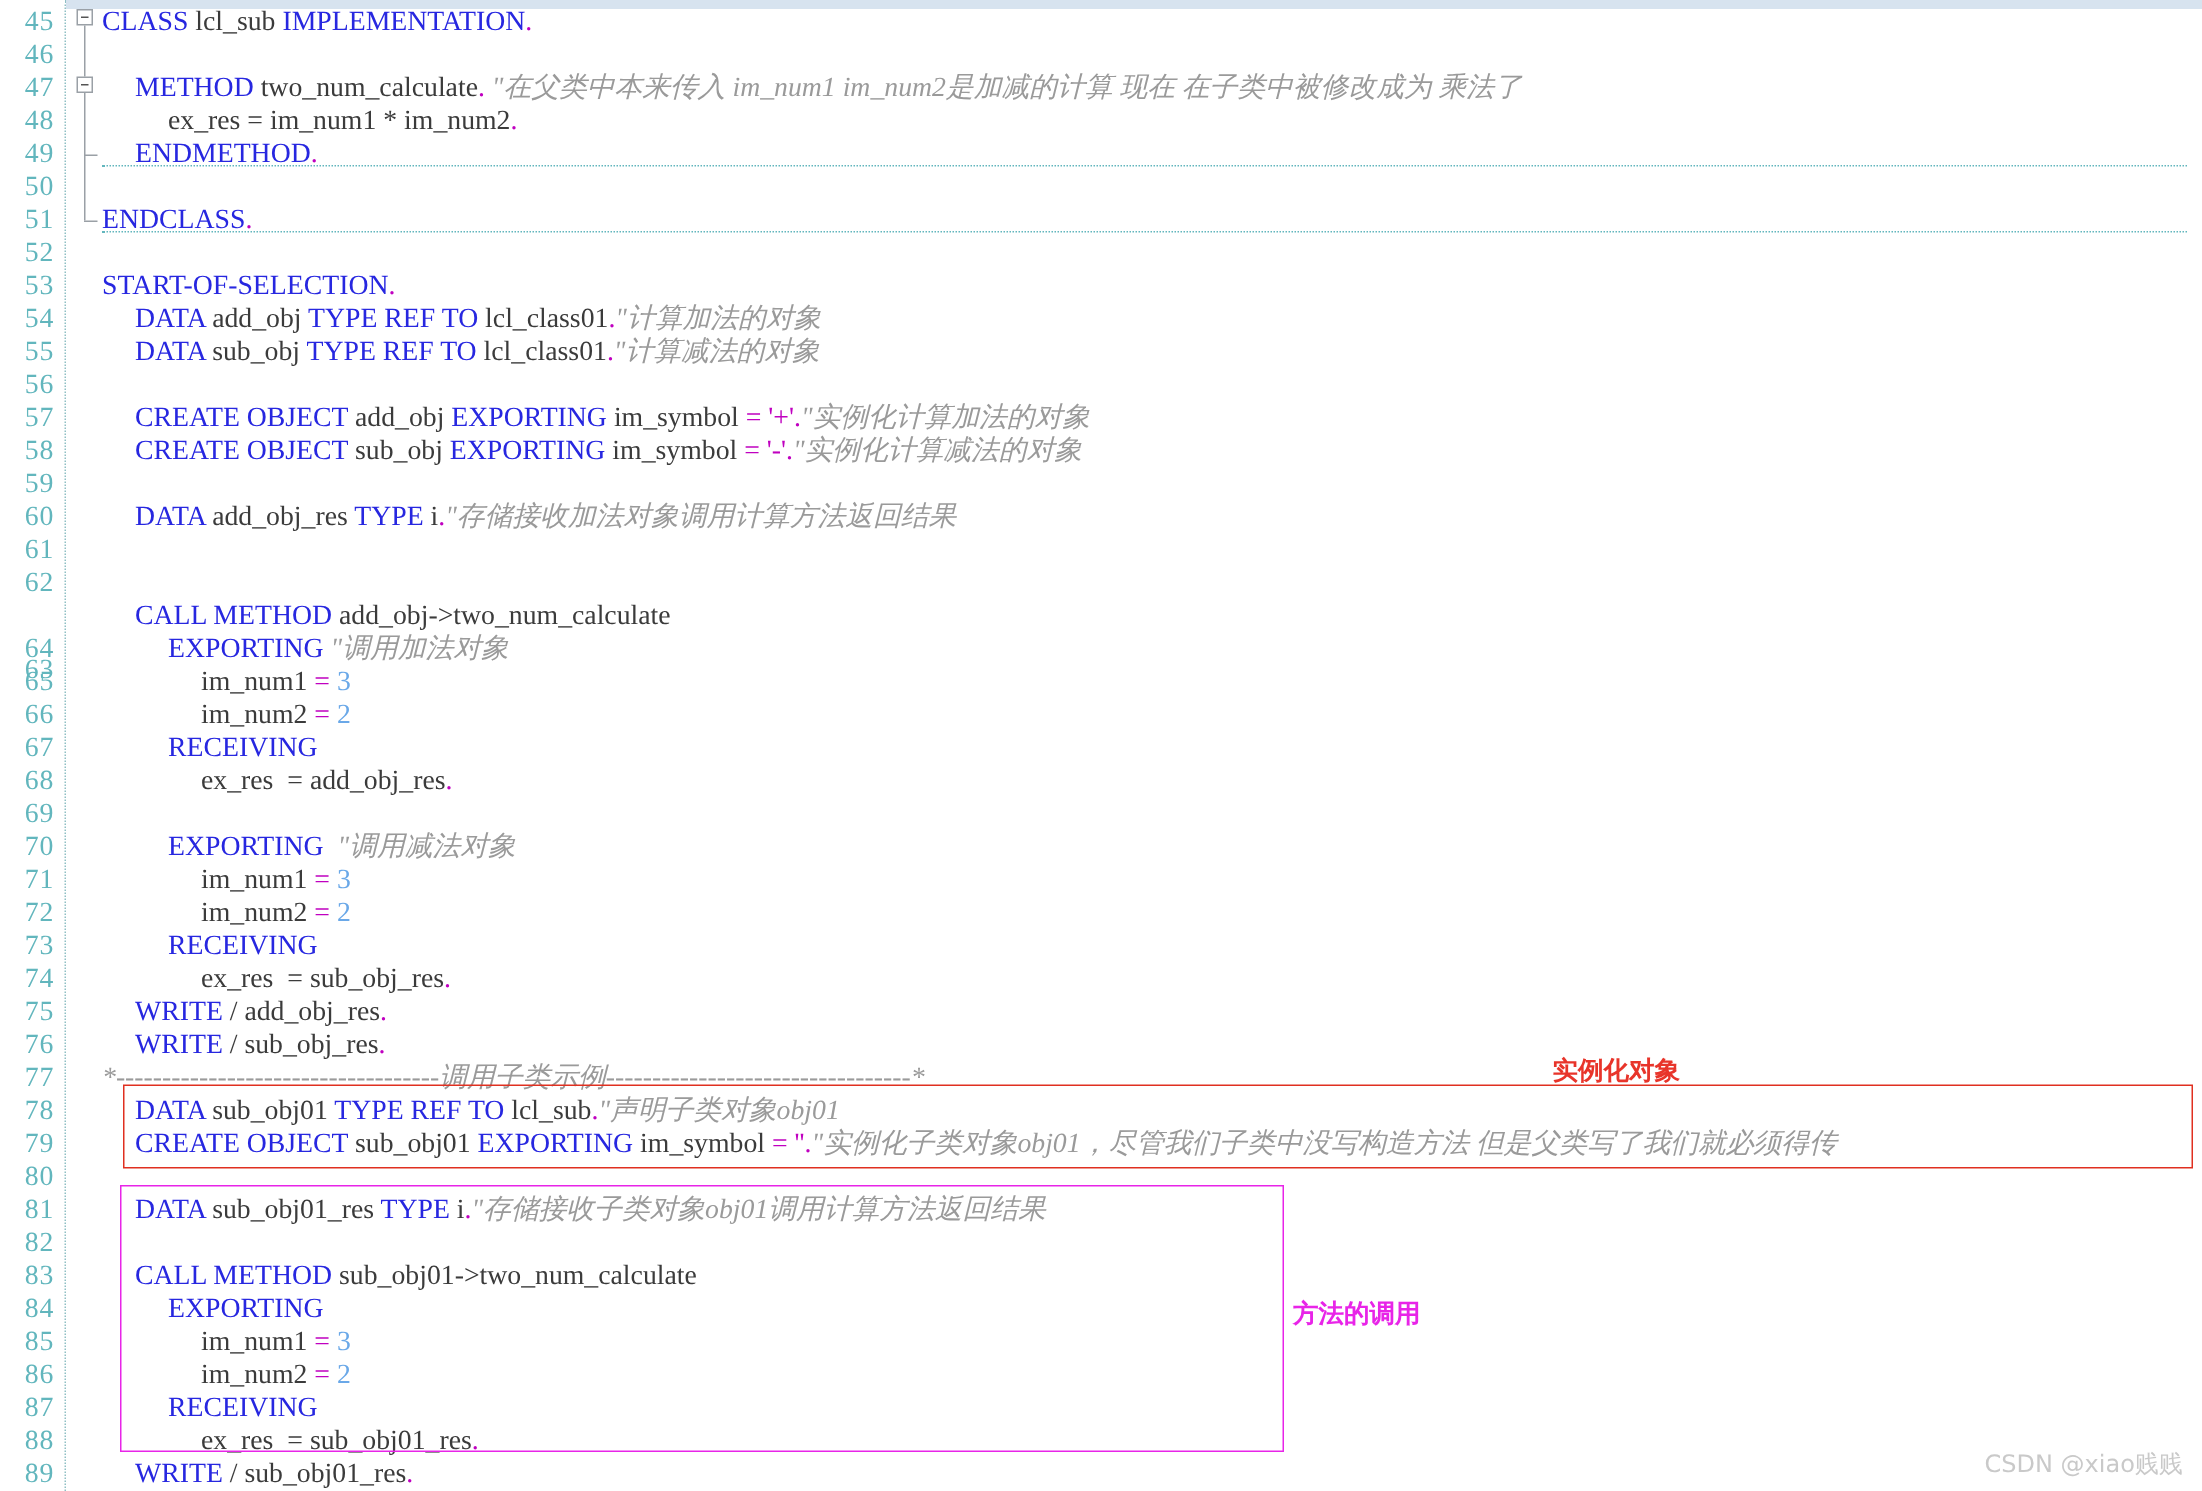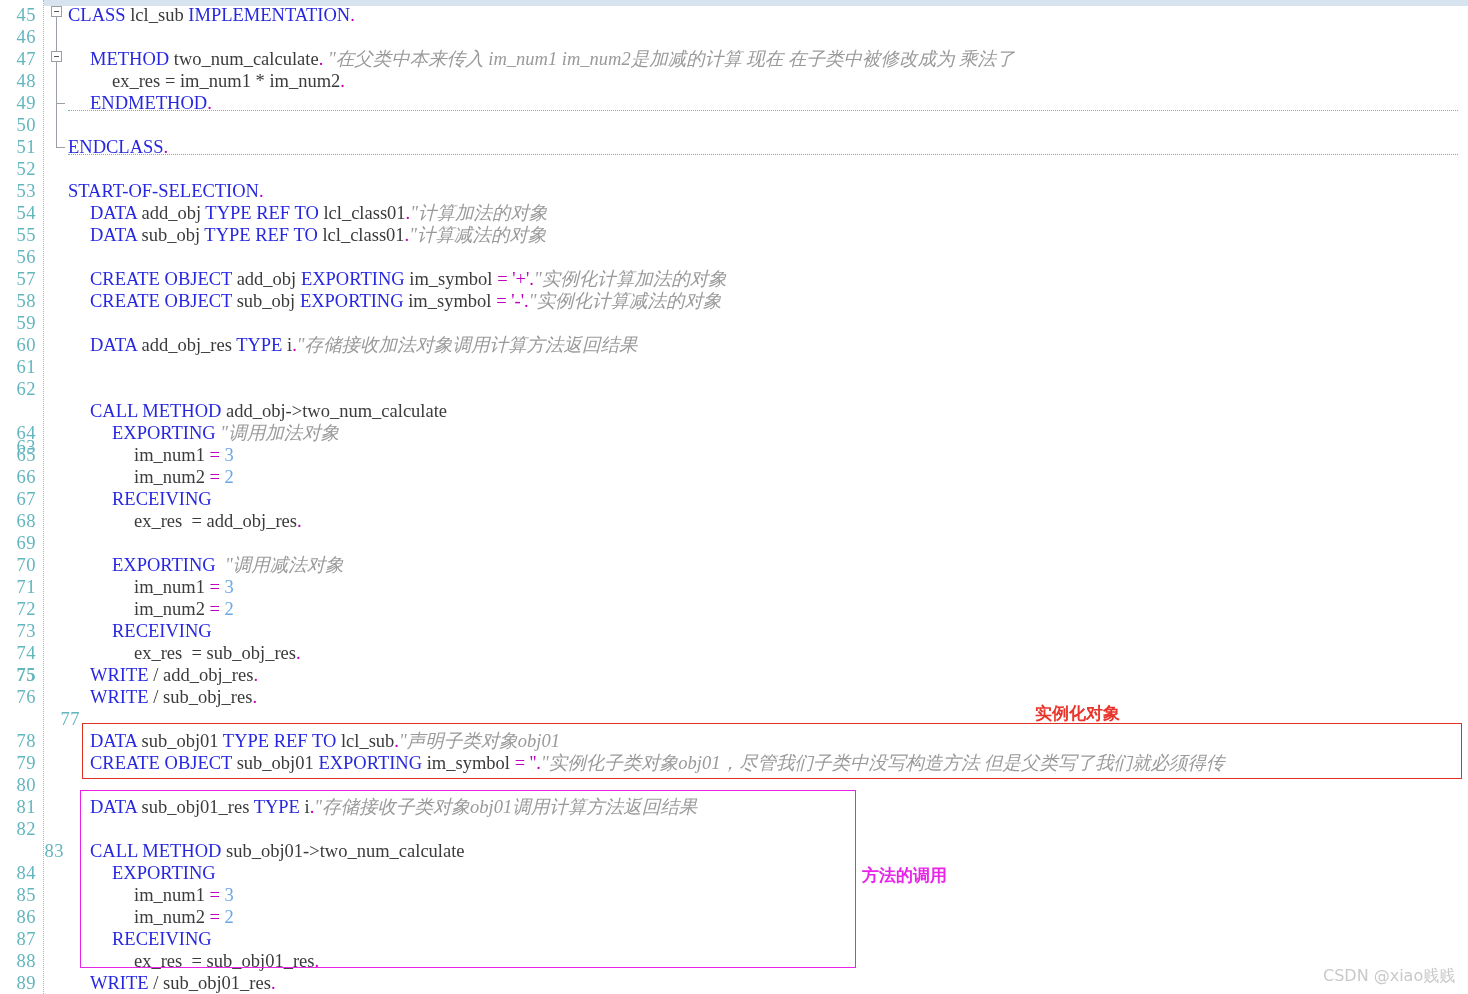--- a/index.html
+++ b/index.html
@@ -180,36 +180,37 @@
       <div class="ln num" style="top: 554px;">70</div>
       <div class="ln code" style="top: 554px; padding-left: 44px;"><span class="kw">EXPORTING</span><span class="cmt">  "调用减法对象</span></div>
       <div class="ln num" style="top: 576px;">71</div>
       <div class="ln code" style="top: 576px; padding-left: 66px;"><span class="id">im_num1 </span><span class="op">= </span><span class="num-lit">3</span></div>
       <div class="ln num" style="top: 598px;">72</div>
       <div class="ln code" style="top: 598px; padding-left: 66px;"><span class="id">im_num2 </span><span class="op">= </span><span class="num-lit">2</span></div>
       <div class="ln num" style="top: 620px;">73</div>
       <div class="ln code" style="top: 620px; padding-left: 44px;"><span class="kw">RECEIVING</span></div>
       <div class="ln num" style="top: 642px;">74</div>
       <div class="ln code" style="top: 642px; padding-left: 66px;"><span class="id">ex_res  = sub_obj_res</span><span class="op">.</span></div>
-      <div class="ln num" style="top: 664px; font-weight: bold;">75</div>
+      <div class="ln num" style="top: 664px;">75</div>
       <div class="ln code" style="top: 664px; padding-left: 22px;"><span class="kw">WRITE</span><span class="id"> / add_obj_res</span><span class="op">.</span></div>
       <div class="ln num" style="top: 686px;">76</div>
       <div class="ln code" style="top: 686px; padding-left: 22px;"><span class="kw">WRITE</span><span class="id"> / sub_obj_res</span><span class="op">.</span></div>
-      <div class="ln num" style="top: 708px; padding-left: 44px;">77</div>
+      <div class="ln num" style="top: 708px;">77</div>
+      <div class="ln code" style="top: 708px; padding-left: 0px;"><span class="cmt">*-----------------------------------调用子类示例---------------------------------*</span></div>
       <div class="ln num" style="top: 730px;">78</div>
       <div class="ln code" style="top: 730px; padding-left: 22px;"><span class="kw">DATA</span><span class="id"> sub_obj01 </span><span class="kw">TYPE REF TO</span><span class="id"> lcl_sub</span><span class="op">.</span><span class="cmt">"声明子类对象obj01</span></div>
       <div class="ln num" style="top: 752px;">79</div>
       <div class="ln code" style="top: 752px; padding-left: 22px;"><span class="kw">CREATE OBJECT</span><span class="id"> sub_obj01 </span><span class="kw">EXPORTING</span><span class="id"> im_symbol </span><span class="op">= </span><span class="str">''</span><span class="op">.</span><span class="cmt">"实例化子类对象obj01，尽管我们子类中没写构造方法 但是父类写了我们就必须得传</span></div>
       <div class="ln num" style="top: 774px;">80</div>
       <div class="ln code" style="top: 774px; padding-left: 0px;"></div>
       <div class="ln num" style="top: 796px;">81</div>
       <div class="ln code" style="top: 796px; padding-left: 22px;"><span class="kw">DATA</span><span class="id"> sub_obj01_res </span><span class="kw">TYPE</span><span class="id"> i</span><span class="op">.</span><span class="cmt">"存储接收子类对象obj01调用计算方法返回结果</span></div>
       <div class="ln num" style="top: 818px;">82</div>
       <div class="ln code" style="top: 818px; padding-left: 0px;"></div>
-      <div class="ln num" style="top: 840px; margin-left: 28px;">83</div>
+      <div class="ln num" style="top: 840px;">83</div>
       <div class="ln code" style="top: 840px; padding-left: 22px;"><span class="kw">CALL METHOD</span><span class="id"> sub_obj01-&gt;two_num_calculate</span></div>
       <div class="ln num" style="top: 862px;">84</div>
       <div class="ln code" style="top: 862px; padding-left: 44px;"><span class="kw">EXPORTING</span></div>
       <div class="ln num" style="top: 884px;">85</div>
       <div class="ln code" style="top: 884px; padding-left: 66px;"><span class="id">im_num1 </span><span class="op">= </span><span class="num-lit">3</span></div>
       <div class="ln num" style="top: 906px;">86</div>
       <div class="ln code" style="top: 906px; padding-left: 66px;"><span class="id">im_num2 </span><span class="op">= </span><span class="num-lit">2</span></div>
       <div class="ln num" style="top: 928px;">87</div>
       <div class="ln code" style="top: 928px; padding-left: 44px;"><span class="kw">RECEIVING</span></div>
       <div class="ln num" style="top: 950px;">88</div>

